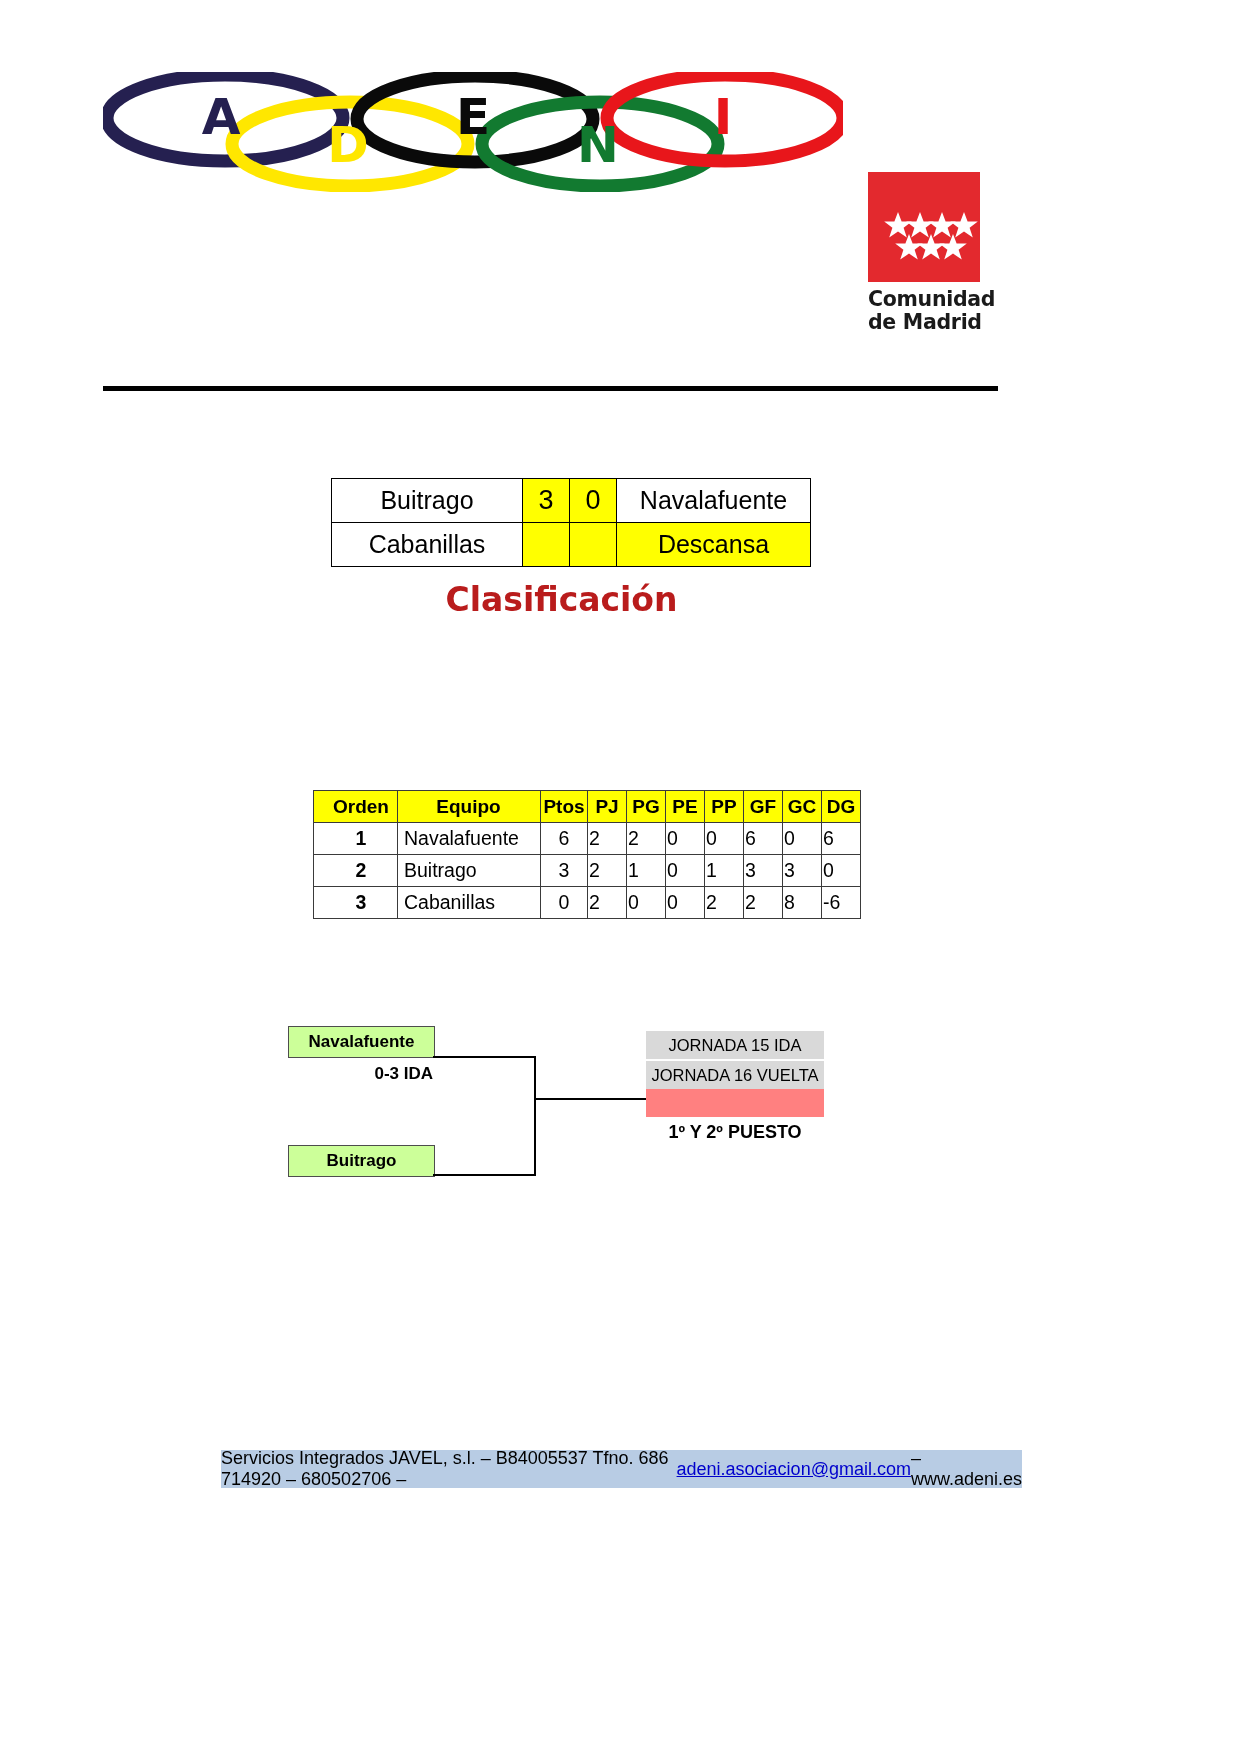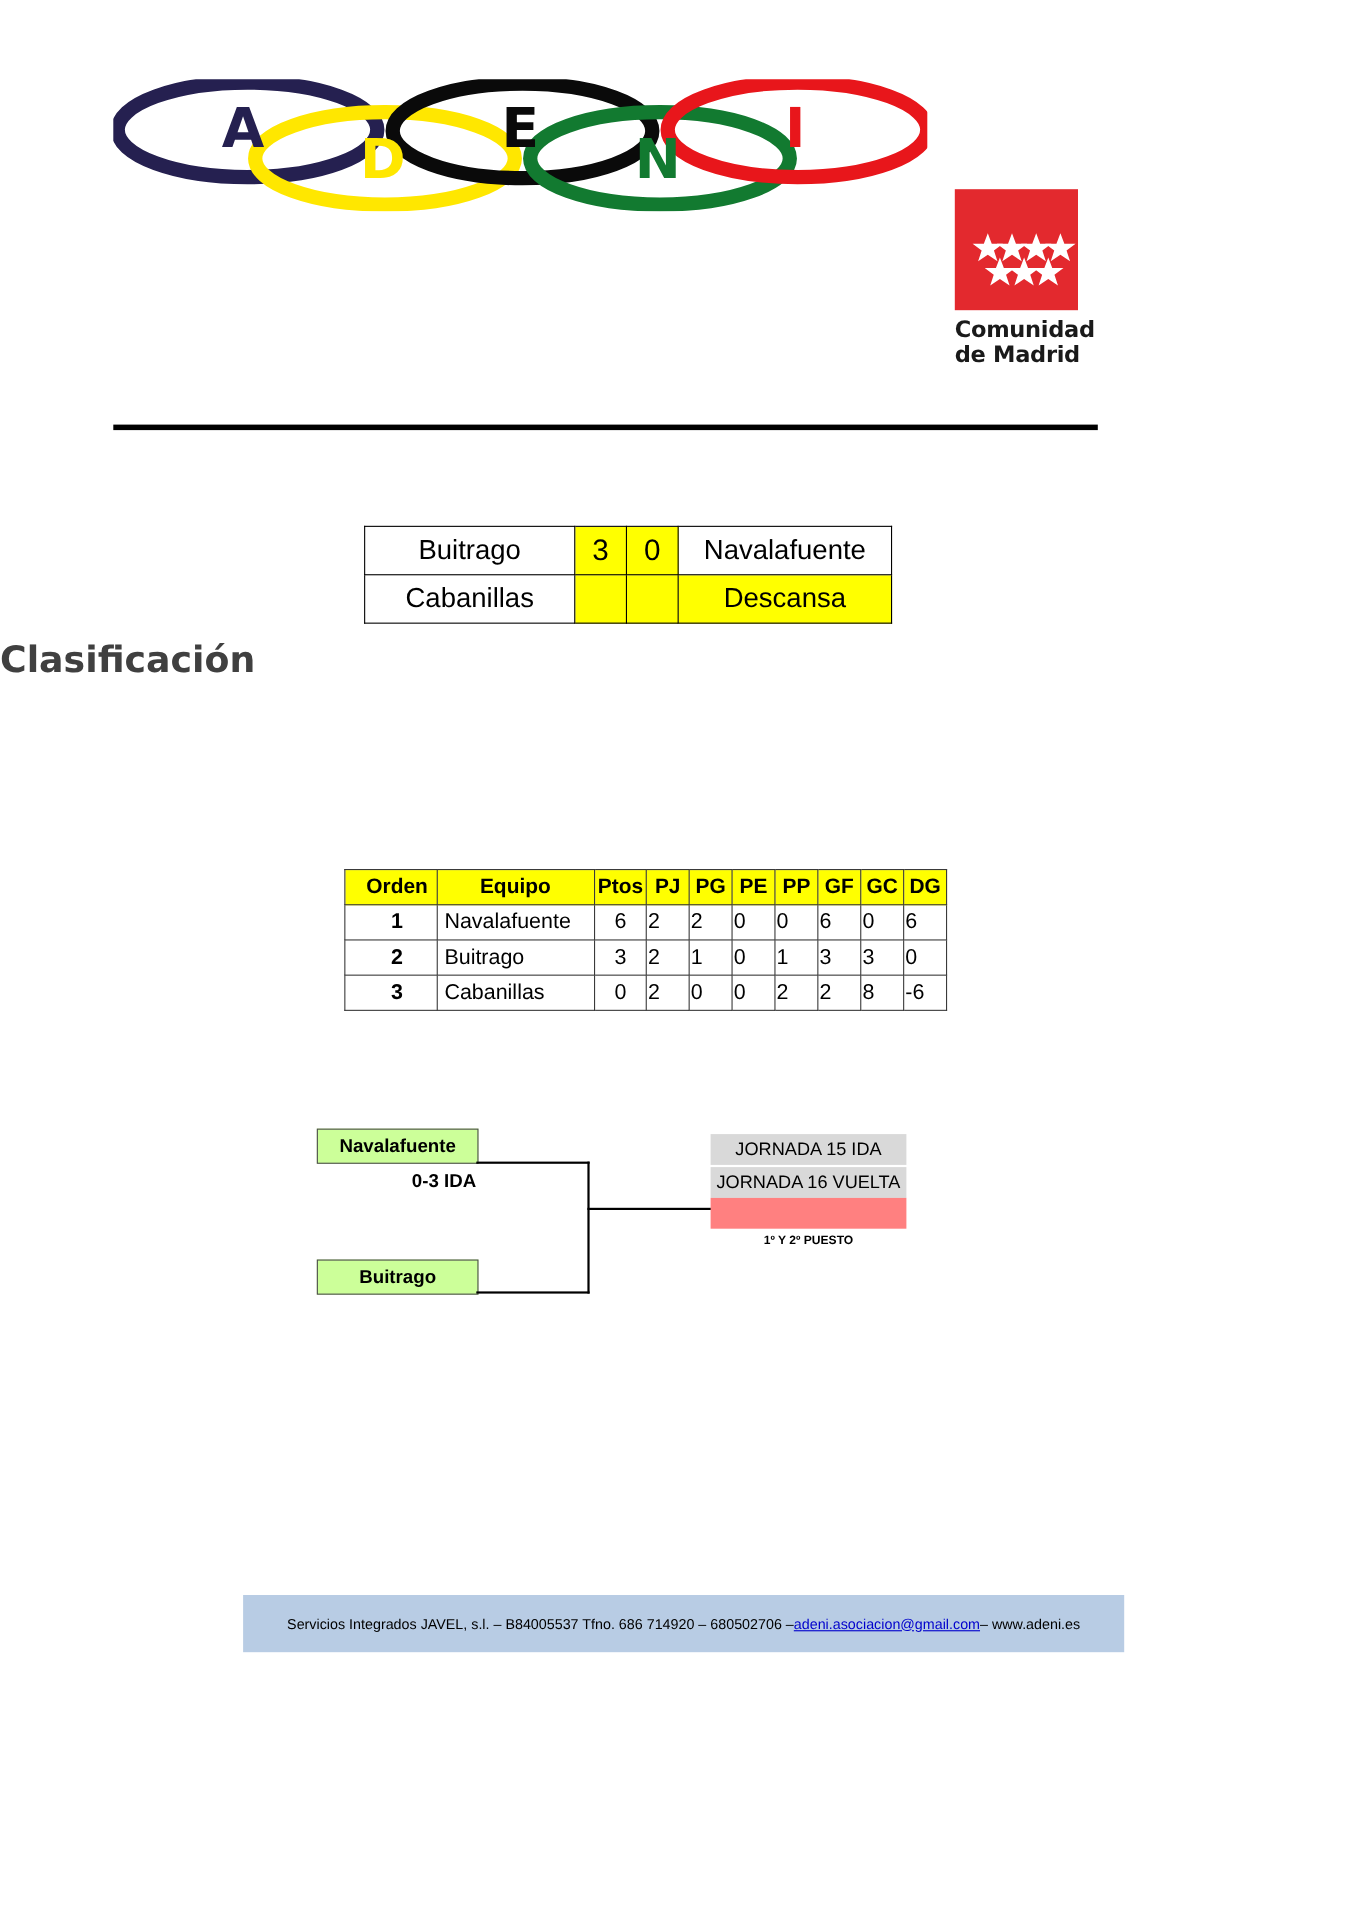--- a/index.html
+++ b/index.html
@@ -65,22 +65,23 @@
     font-weight:400;
   }
   .m-home { width:178px; text-align:center; padding:0 6px; }
   .m-score { width:44px; text-align:center; background:#FFFF00; font-weight:bold; font-size:27px; }
   .m-away { width:181px; text-align:center; padding:0 6px; }
   .m-away.rest { background:#FFFF00; }
   .m-score.blank { background:#FFFF00; }
 
   .clasif {
     position:absolute; left:0; top:580px; width:1123px;
-    font-family:"DejaVu Sans", sans-serif;
-    font-weight:bold; font-size:33px; color:#404040;
+    text-align:center;
+    font-family:"DejaVu Sans", sans-serif;
+    font-weight:bold; font-size:33px; color:#b91c1c;
   }
 
   
   .standings {
     position:absolute; left:313px; top:790px;
     border-collapse:collapse;
   }
   .standings th, .standings td {
     border:1.3px solid #3a3a3a;
     height:29px;
@@ -141,30 +142,30 @@
 
   .red-box {
     position:absolute; left:646px; top:1089px;
     width:178px; height:28px;
     background:#FF8080;
   }
 
   .puesto-label {
     position:absolute; left:646px; top:1122px;
     width:178px; text-align:center;
-    font-weight:bold; font-size:11px; color:#000;
+    font-weight:bold; font-size:18px; color:#000;
   }
 
   
   .footer {
     position:absolute; left:221px; top:1450px;
-    width:801px; height:52px;
+    width:801px; height:38px;
     background:#B8CCE4;
     display:flex; align-items:center; justify-content:center;
-    font-size:13px; color:#000;
+    font-size:18px; color:#000;
     font-family:"Liberation Sans", sans-serif;
   }
   .footer a { color:#0000CC; text-decoration:underline; }
 </style>
 </head>
 <body>
 
 <div class="page">
 
   <div class="header">

